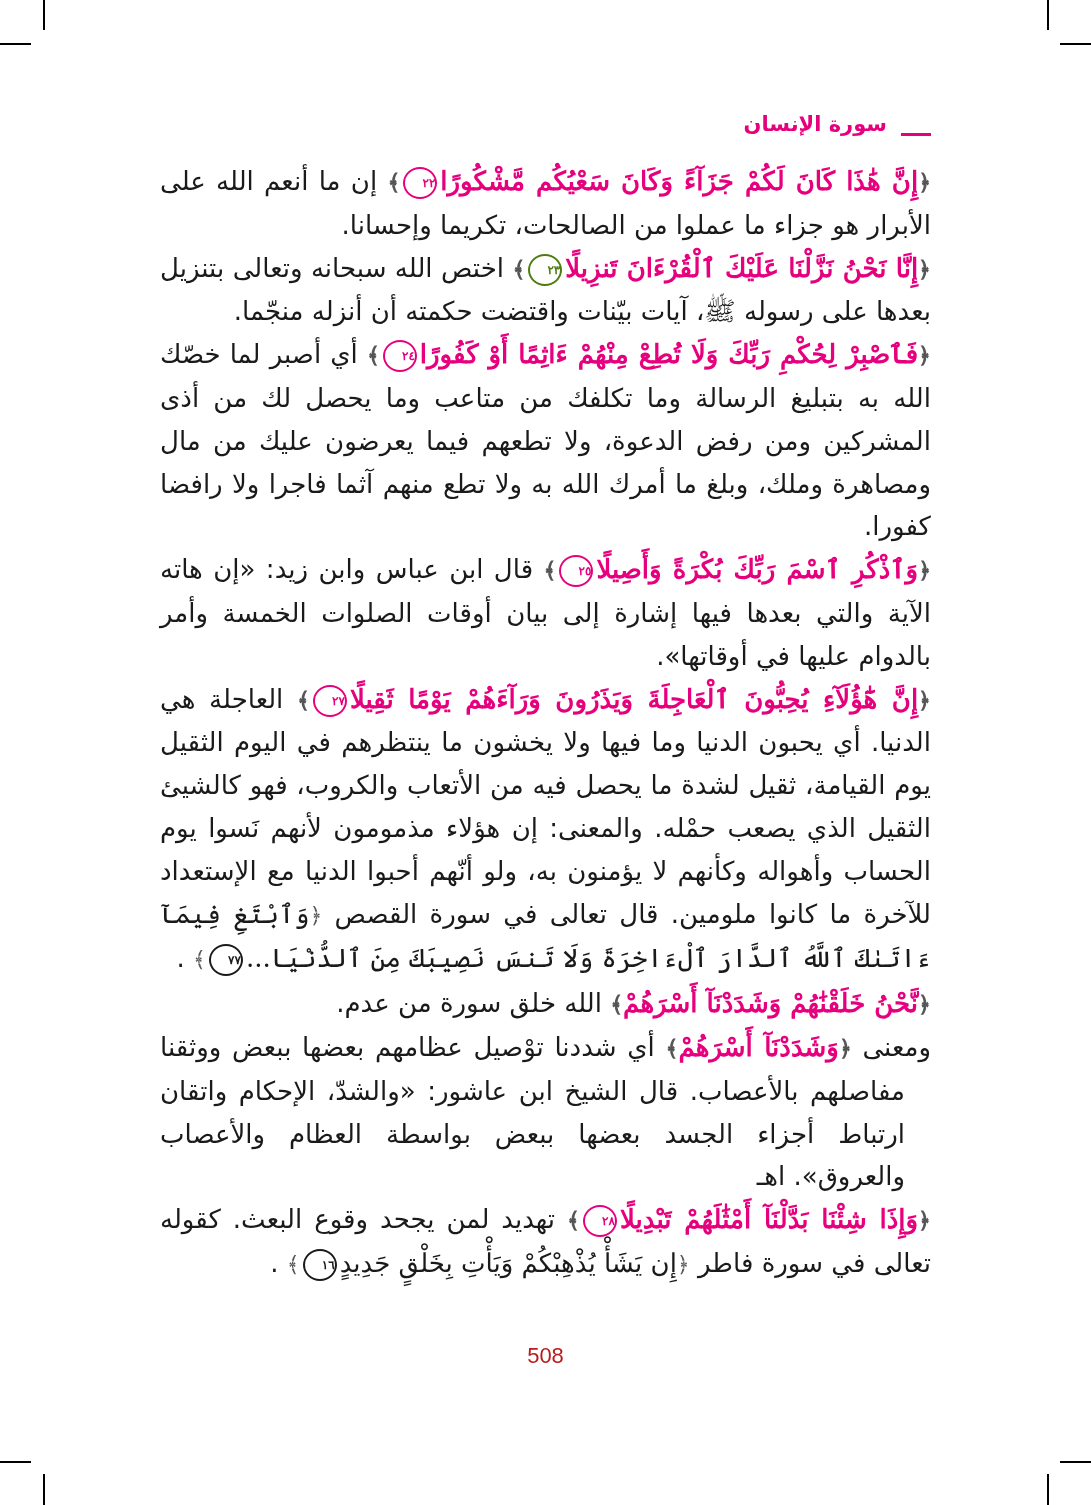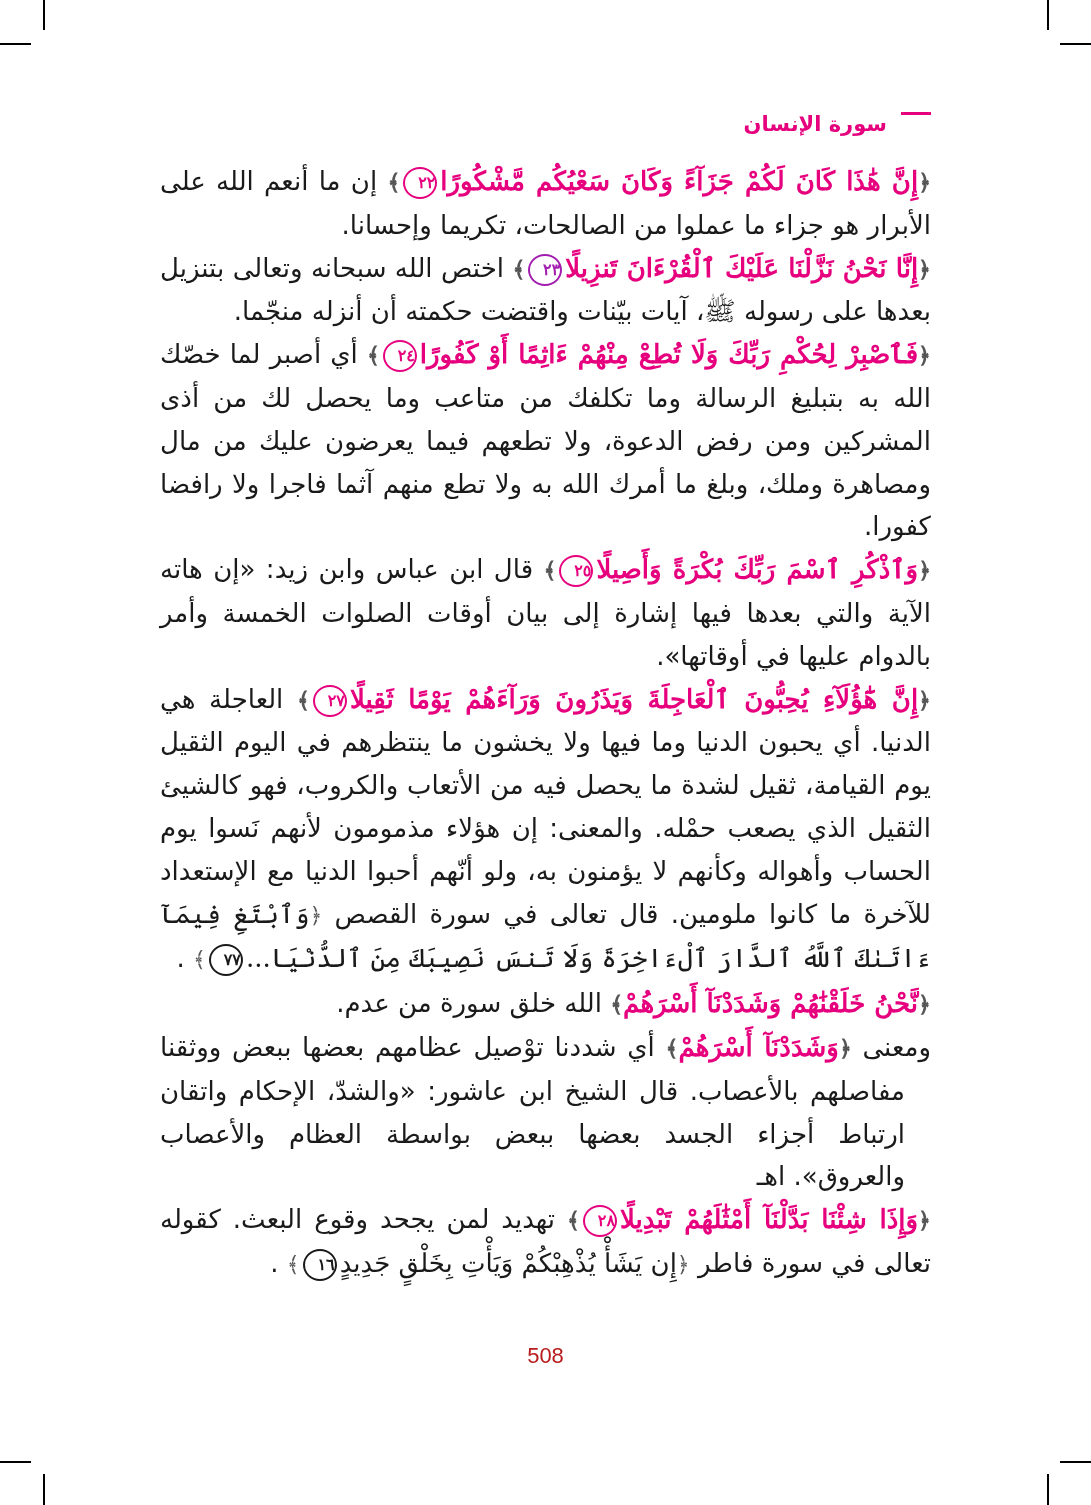--- a/index.html
+++ b/index.html
@@ -1,30 +1,30 @@
 <!DOCTYPE html>
 <html><head>
 <meta charset="utf-8">
 <style>
   html, body { margin:0; padding:0; background:#ffffff; }
   body { width:1091px; height:1505px; position:relative; overflow:hidden;
          font-family:"DejaVu Sans", sans-serif; color:#1a1a1a; }
   .crop { position:absolute; background:#000; }
   .header { position:absolute; top:112px; right:160px; direction:rtl;
-            display:flex; align-items:flex-start; gap:14px; }
+            display:flex; align-items:flex-end; gap:14px; }
   .header-rule { width:30px; height:3px; }
   .header-title { font-size:21px; font-weight:bold; }
   .page { position:absolute; left:160px; top:160px; width:771px; direction:rtl;
           text-align:justify; text-align-last:right; font-size:26px; line-height:42.8px; }
   .para { margin:0; }
   .para.indent { text-indent:-26px; padding-right:26px; }
   .verse { font-family:"DejaVu Serif", serif; font-weight:bold; }
   .verse.black { color:#1a1a1a; font-weight:normal; }
   .bracket { font-size:22px; color:#555; }
-  .ayah-num { display:inline-block; font-size:16px; min-width:30px; height:28px; line-height:28px;
+  .ayah-num { display:inline-block; font-size:12px; min-width:30px; height:28px; line-height:28px;
               text-align:center; border:2px solid currentColor; border-radius:50%;
               margin:0 3px; vertical-align:middle; font-weight:bold; }
   .commentary { font-weight:normal; }
   .page-number { position:absolute; top:1343px; left:0; width:1091px; text-align:center;
                  font-family:"Liberation Sans", sans-serif; font-size:22px; color:#b91c1c; }
 </style>
 </head>
 <body>
 
 <div class="crop" style="left:43px;top:0;width:2px;height:30px;"></div>
@@ -36,21 +36,21 @@
 <div class="crop" style="left:1060px;top:1461px;width:31px;height:2px;"></div>
 <div class="crop" style="left:1047px;top:1474px;width:2px;height:31px;"></div>
 
 <div class="header">
   <span class="header-rule" style="background: rgb(230, 0, 126);"></span>
   <span class="header-title" style="color: rgb(230, 0, 126);">سورة الإنسان</span>
 </div>
 
 <div class="page" id="page-body">
     <p class="para"><span class="verse" style="color: rgb(230, 0, 126);"><span class="bracket">﴿</span>إِنَّ هَٰذَا كَانَ لَكُمْ جَزَآءً وَكَانَ سَعْيُكُم مَّشْكُورًا<span class="ayah-num" style="color: rgb(230, 0, 126);">٢٢</span><span class="bracket">﴾</span></span><span class="commentary"> إن ما أنعم الله على الأبرار هو جزاء ما عملوا من الصالحات، تكريما وإحسانا. </span></p>
-    <p class="para"><span class="verse" style="color: rgb(230, 0, 126);"><span class="bracket">﴿</span>إِنَّا نَحْنُ نَزَّلْنَا عَلَيْكَ ٱلْقُرْءَانَ تَنزِيلًا<span class="ayah-num" style="color: #a21caf;">٢٣</span><span class="bracket">﴾</span></span><span class="commentary"> اختص الله سبحانه وتعالى بتنزيل بعدها على رسوله ﷺ، آيات بيّنات واقتضت حكمته أن أنزله منجّما. </span></p>
+    <p class="para"><span class="verse" style="color: rgb(230, 0, 126);"><span class="bracket">﴿</span>إِنَّا نَحْنُ نَزَّلْنَا عَلَيْكَ ٱلْقُرْءَانَ تَنزِيلًا<span class="ayah-num" style="color: #4d7c0f;">٢٣</span><span class="bracket">﴾</span></span><span class="commentary"> اختص الله سبحانه وتعالى بتنزيل بعدها على رسوله ﷺ، آيات بيّنات واقتضت حكمته أن أنزله منجّما. </span></p>
     <p class="para"><span class="verse" style="color: rgb(230, 0, 126);"><span class="bracket">﴿</span>فَٱصْبِرْ لِحُكْمِ رَبِّكَ وَلَا تُطِعْ مِنْهُمْ ءَاثِمًا أَوْ كَفُورًا<span class="ayah-num" style="color: rgb(230, 0, 126);">٢٤</span><span class="bracket">﴾</span></span><span class="commentary"> أي أصبر لما خصّك الله به بتبليغ الرسالة وما تكلفك من متاعب وما يحصل لك من أذى المشركين ومن رفض الدعوة، ولا تطعهم فيما يعرضون عليك من مال ومصاهرة وملك، وبلغ ما أمرك الله به ولا تطع منهم آثما فاجرا ولا رافضا كفورا. </span></p>
     <p class="para"><span class="verse" style="color: rgb(230, 0, 126);"><span class="bracket">﴿</span>وَٱذْكُرِ ٱسْمَ رَبِّكَ بُكْرَةً وَأَصِيلًا<span class="ayah-num" style="color: rgb(230, 0, 126);">٢٥</span><span class="bracket">﴾</span></span><span class="commentary"> قال ابن عباس وابن زيد: «إن هاته الآية والتي بعدها فيها إشارة إلى بيان أوقات الصلوات الخمسة وأمر بالدوام عليها في أوقاتها». </span></p>
     <p class="para"><span class="verse" style="color: rgb(230, 0, 126);"><span class="bracket">﴿</span>إِنَّ هَٰٓؤُلَآءِ يُحِبُّونَ ٱلْعَاجِلَةَ وَيَذَرُونَ وَرَآءَهُمْ يَوْمًا ثَقِيلًا<span class="ayah-num" style="color: rgb(230, 0, 126);">٢٧</span><span class="bracket">﴾</span></span><span class="commentary"> العاجلة هي الدنيا. أي يحبون الدنيا وما فيها ولا يخشون ما ينتظرهم في اليوم الثقيل يوم القيامة، ثقيل لشدة ما يحصل فيه من الأتعاب والكروب، فهو كالشيئ الثقيل الذي يصعب حمْله. والمعنى: إن هؤلاء مذمومون لأنهم نَسوا يوم الحساب وأهواله وكأنهم لا يؤمنون به، ولو أنّهم أحبوا الدنيا مع الإستعداد للآخرة ما كانوا ملومين. قال تعالى في سورة القصص </span><span class="verse black"><span class="bracket">﴿</span>وَٱبْتَغِ فِيمَآ ءَاتَىٰكَ ٱللَّهُ ٱلدَّارَ ٱلْءَاخِرَةَ وَلَا تَنسَ نَصِيبَكَ مِنَ ٱلدُّنْيَا...<span class="ayah-num">٧٧</span><span class="bracket">﴾</span></span><span class="commentary"> .</span></p>
     <p class="para"><span class="verse" style="color: rgb(230, 0, 126);"><span class="bracket">﴿</span>نَّحْنُ خَلَقْنَٰهُمْ وَشَدَدْنَآ أَسْرَهُمْ<span class="bracket">﴾</span></span><span class="commentary"> الله خلق سورة من عدم. </span></p>
     <p class="para indent"><span class="commentary">ومعنى </span><span class="verse" style="color: rgb(230, 0, 126);"><span class="bracket">﴿</span>وَشَدَدْنَآ أَسْرَهُمْ<span class="bracket">﴾</span></span><span class="commentary"> أي شددنا توْصيل عظامهم بعضها ببعض ووثقنا مفاصلهم بالأعصاب. قال الشيخ ابن عاشور: «والشدّ، الإحكام واتقان ارتباط أجزاء الجسد بعضها ببعض بواسطة العظام والأعصاب والعروق». اهـ </span></p>
     <p class="para"><span class="verse" style="color: rgb(230, 0, 126);"><span class="bracket">﴿</span>وَإِذَا شِئْنَا بَدَّلْنَآ أَمْثَٰلَهُمْ تَبْدِيلًا<span class="ayah-num" style="color: rgb(230, 0, 126);">٢٨</span><span class="bracket">﴾</span></span><span class="commentary"> تهديد لمن يجحد وقوع البعث. كقوله تعالى في سورة فاطر </span><span class="verse black"><span class="bracket">﴿</span>إِن يَشَأْ يُذْهِبْكُمْ وَيَأْتِ بِخَلْقٍ جَدِيدٍ<span class="ayah-num">١٦</span><span class="bracket">﴾</span></span><span class="commentary"> .</span></p>
   </div>
 
 <div class="page-number">508</div>
 

